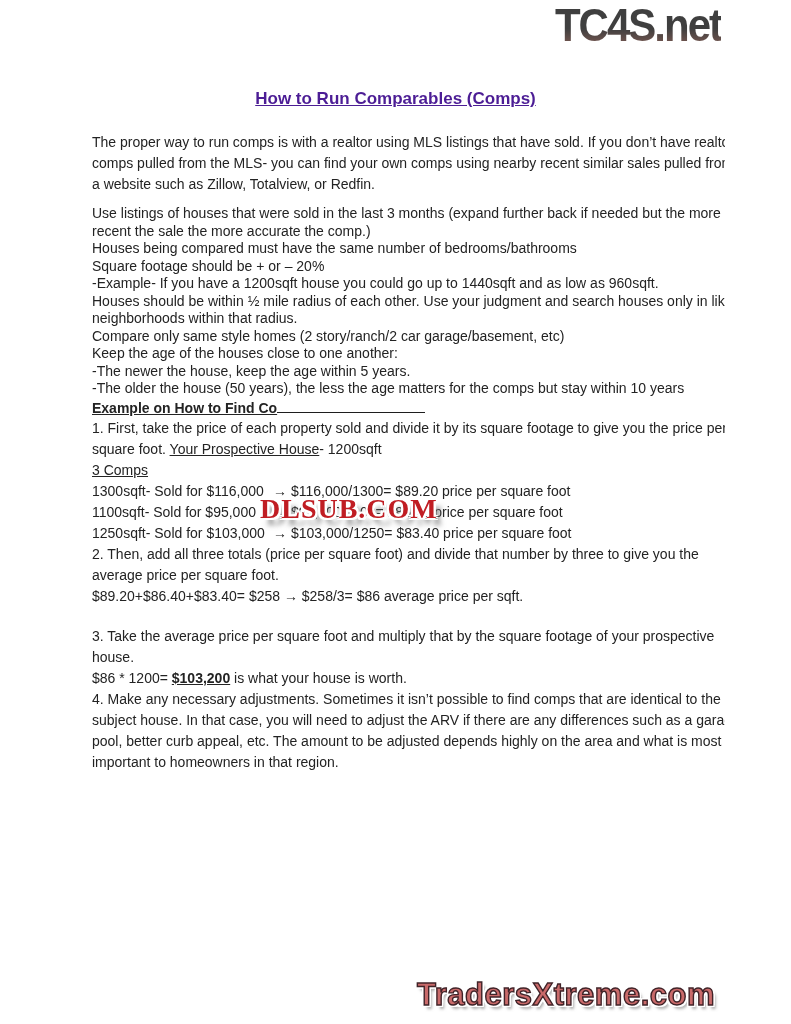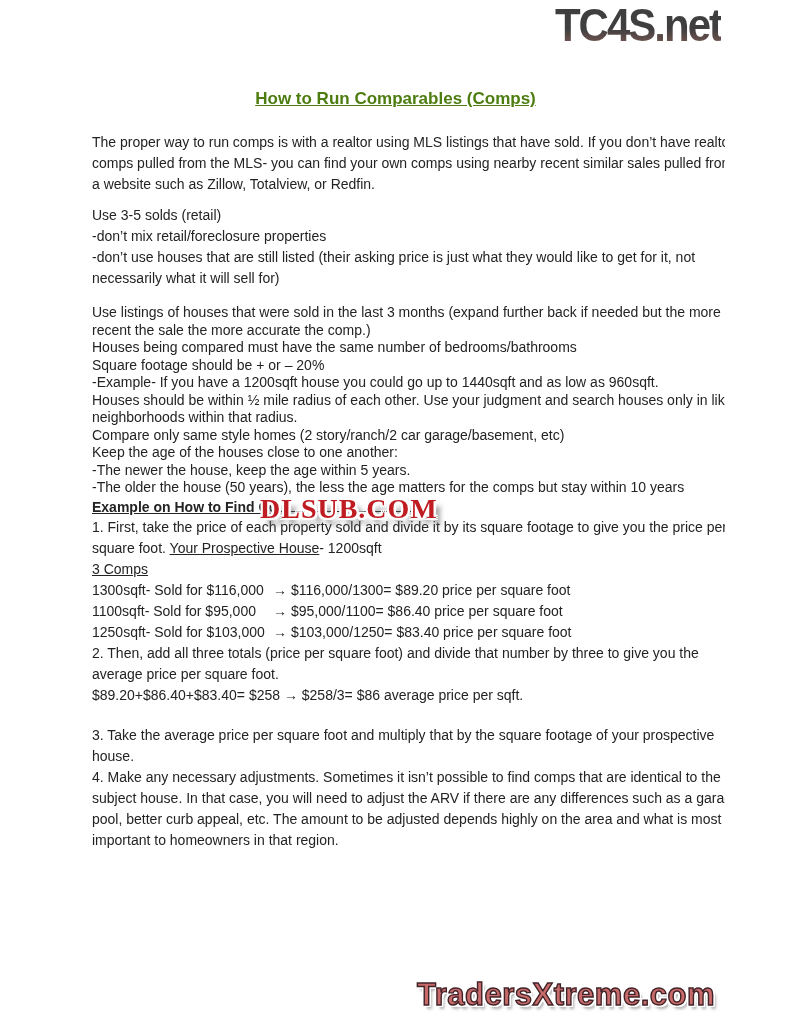--- a/index.html
+++ b/index.html
@@ -5,21 +5,21 @@
   html,body { margin:0; padding:0; background:#ffffff; }
   .page {
     position:relative; width:725px; height:1024px; background:#ffffff;
     overflow:hidden; font-family:"Liberation Sans","DejaVu Sans",sans-serif;
     color:#232323;
   }
   .content { position:absolute; left:92px; top:88px; width:607px; }
 
   .title {
     font-size:17px; font-weight:bold; text-decoration:underline;
-    text-align:center; margin:0 0 22px 0; line-height:22px; color:#4d7c0f;
+    text-align:center; margin:0 0 22px 0; line-height:22px; color:#4c1d95;
   }
 
   .para { margin:0; white-space:pre; font-size:14px; }
   .lh21 { line-height:21px; }
   .lh18 { line-height:17.5px; }
   .mb10 { margin-bottom:10px; }
   .mb12 { margin-bottom:12px; }
   .mb15 { margin-bottom:15px; }
   .mb19 { margin-bottom:19px; }
   .mb20 { }
@@ -69,24 +69,20 @@
   <div class="wm-top">TC4S.net</div>
 
   <div class="content">
 
     <h1 class="title">How to Run Comparables (Comps)</h1>
 
     <p class="para lh21 mb10">The proper way to run comps is with a realtor using MLS listings that have sold. If you don’t have realtor
 comps pulled from the MLS- you can find your own comps using nearby recent similar sales pulled from
 a website such as Zillow, Totalview, or Redfin.</p>
 
-    <p class="para lh21 mb15">Use 3-5 solds (retail)
--don’t mix retail/foreclosure properties
--don’t use houses that are still listed (their asking price is just what they would like to get for it, not
-necessarily what it will sell for)</p>
 
     <p class="para lh18 mb20">Use listings of houses that were sold in the last 3 months (expand further back if needed but the more
 recent the sale the more accurate the comp.)
 Houses being compared must have the same number of bedrooms/bathrooms
 Square footage should be + or – 20%
 -Example- If you have a 1200sqft house you could go up to 1440sqft and as low as 960sqft.
 Houses should be within ½ mile radius of each other. Use your judgment and search houses only in like
 neighborhoods within that radius.
 Compare only same style homes (2 story/ranch/2 car garage/basement, etc)
 Keep the age of the houses close to one another:
@@ -104,20 +100,21 @@
       <div class="line"><span class="comp-left">1250sqft- Sold for $103,000</span><span>→ $103,000/1250= $83.40 price per square foot</span></div>
     </div>
 
     <p class="para lh21 mb19">2. Then, add all three totals (price per square foot) and divide that number by three to give you the
 average price per square foot.
 $89.20+$86.40+$83.40= $258 → $258/3= $86 average price per sqft.</p>
 
     <div class="block mb19">
       <div class="line">3. Take the average price per square foot and multiply that by the square footage of your prospective</div>
       <div class="line">house.</div>
+      <div class="line"><span>$86 * 1200= </span><span class="bold ul">$103,200</span><span> is what your house is worth.</span></div>
     </div>
 
     <p class="para lh21">4. Make any necessary adjustments. Sometimes it isn’t possible to find comps that are identical to the
 subject house. In that case, you will need to adjust the ARV if there are any differences such as a garage,
 pool, better curb appeal, etc. The amount to be adjusted depends highly on the area and what is most
 important to homeowners in that region.</p>
 
   </div>
 
   <div class="wm-mid">DLSUB.COM</div>

